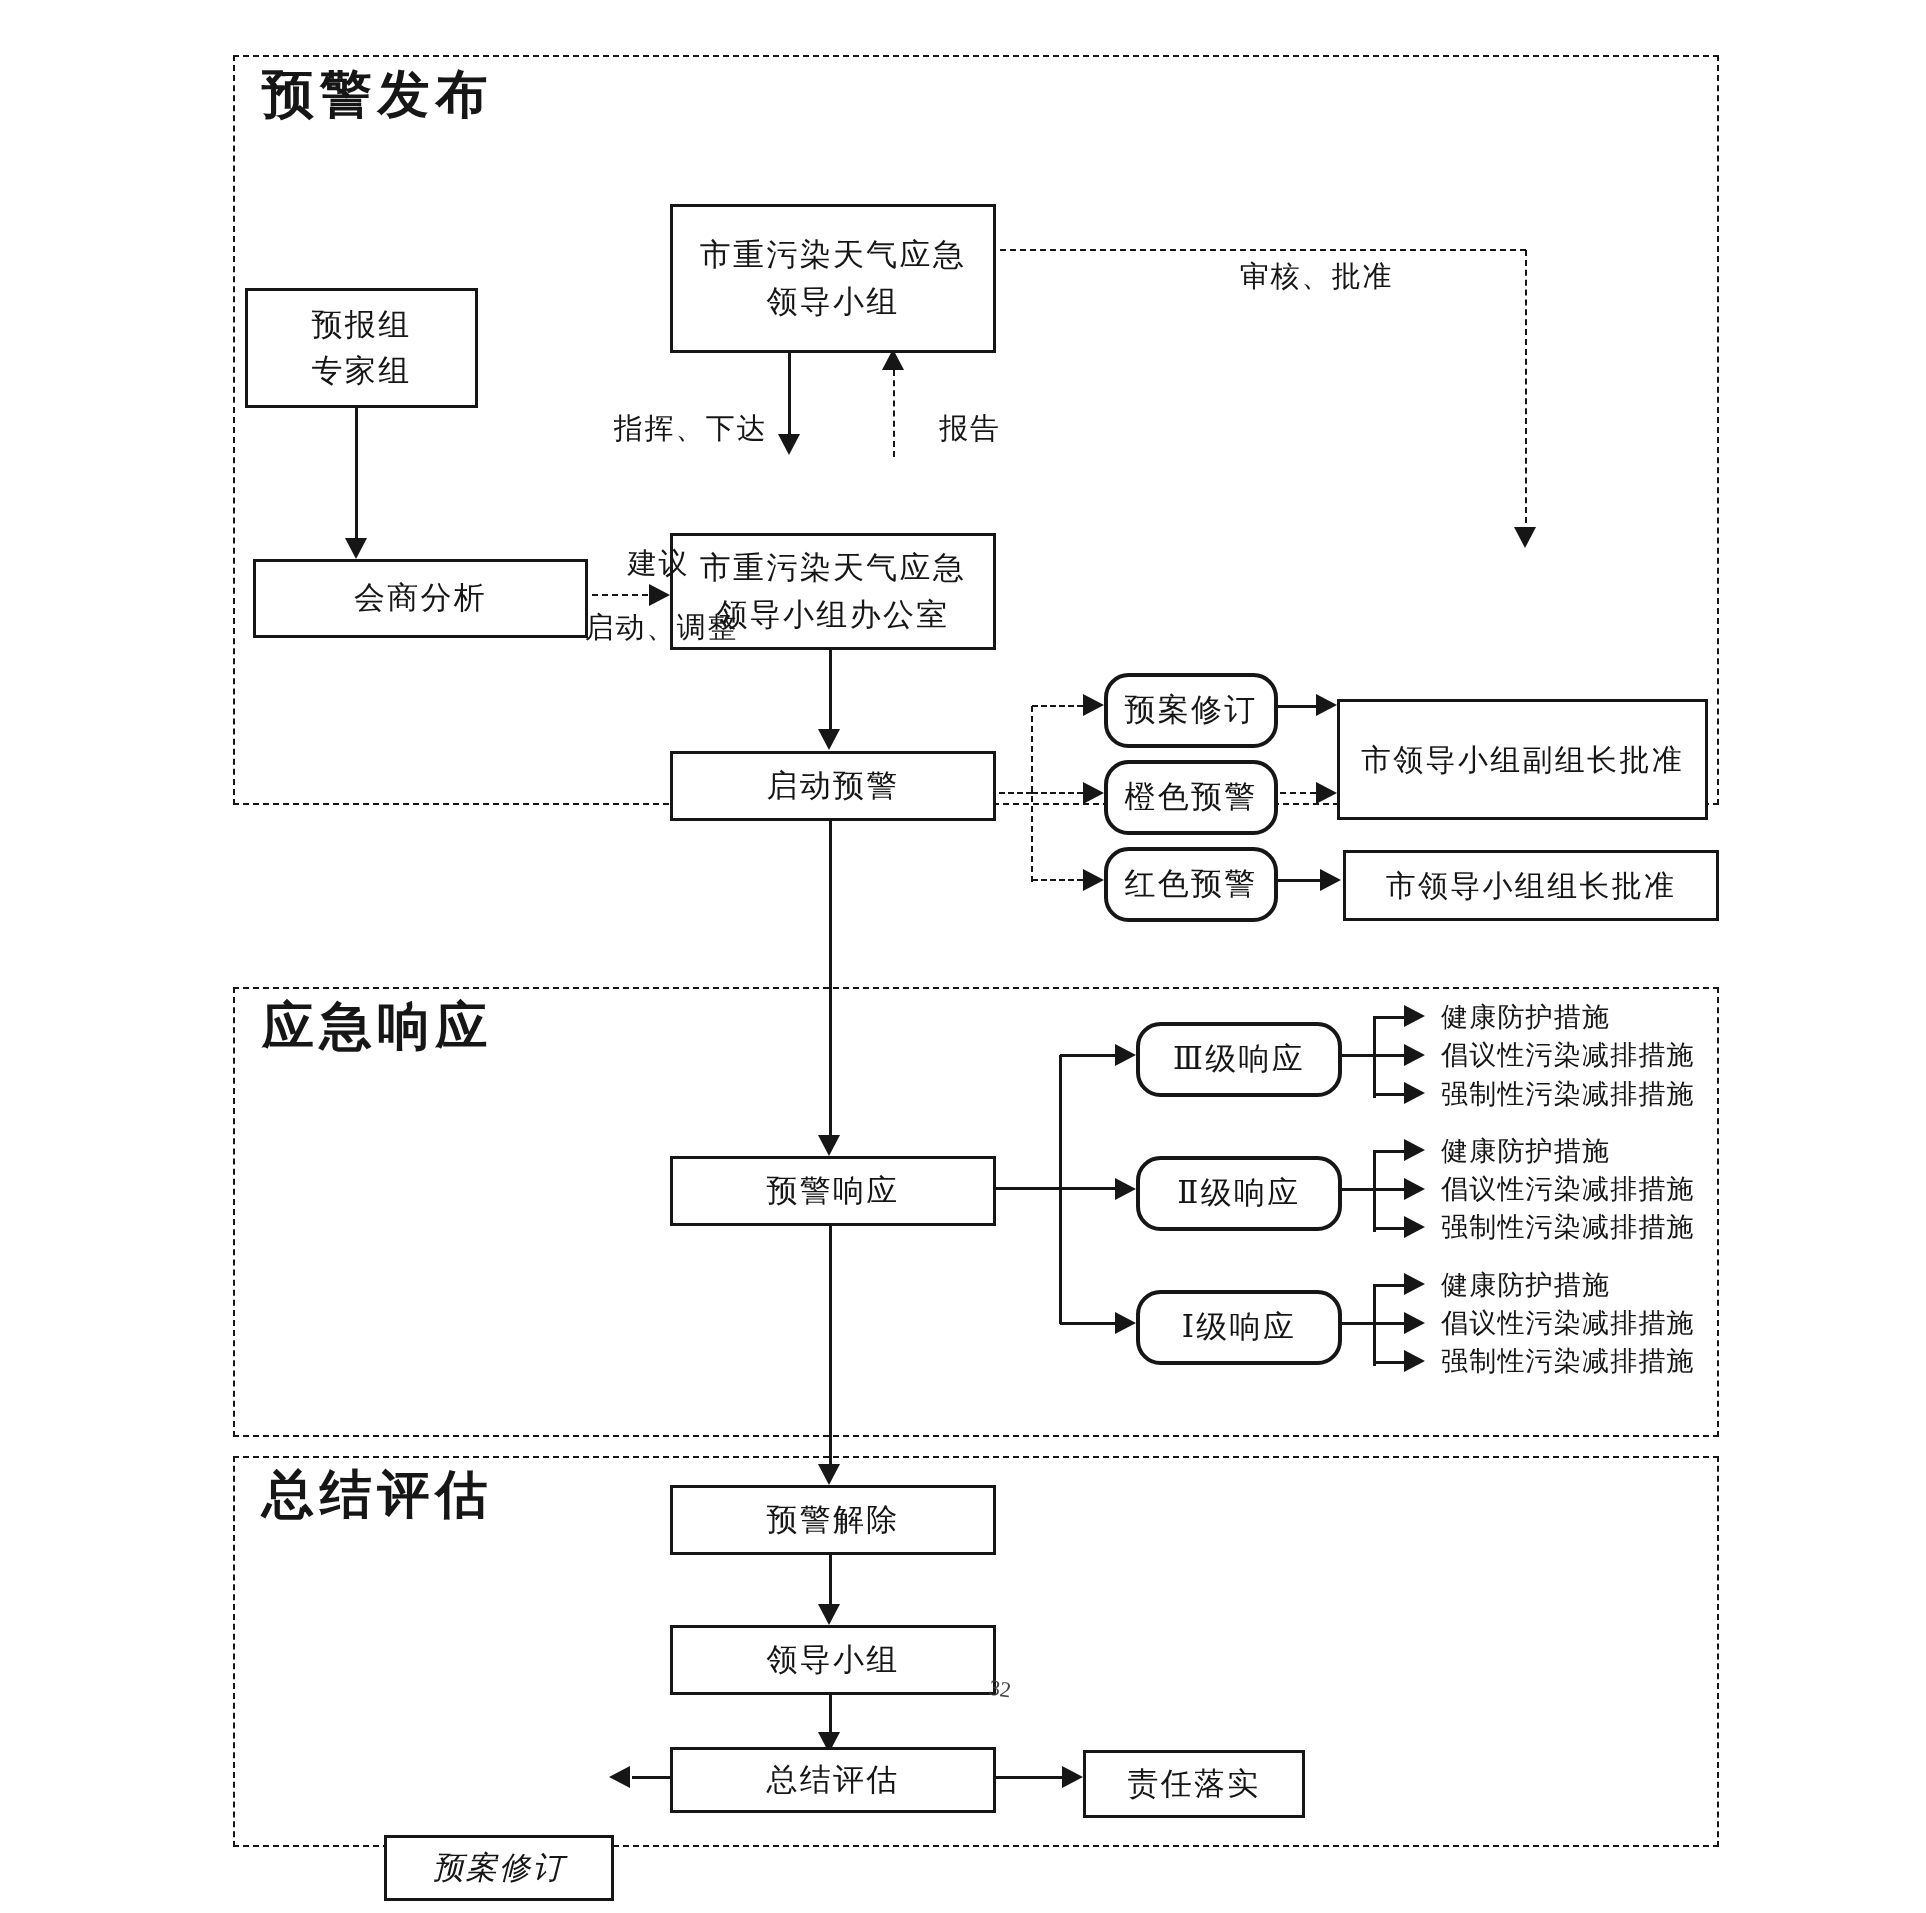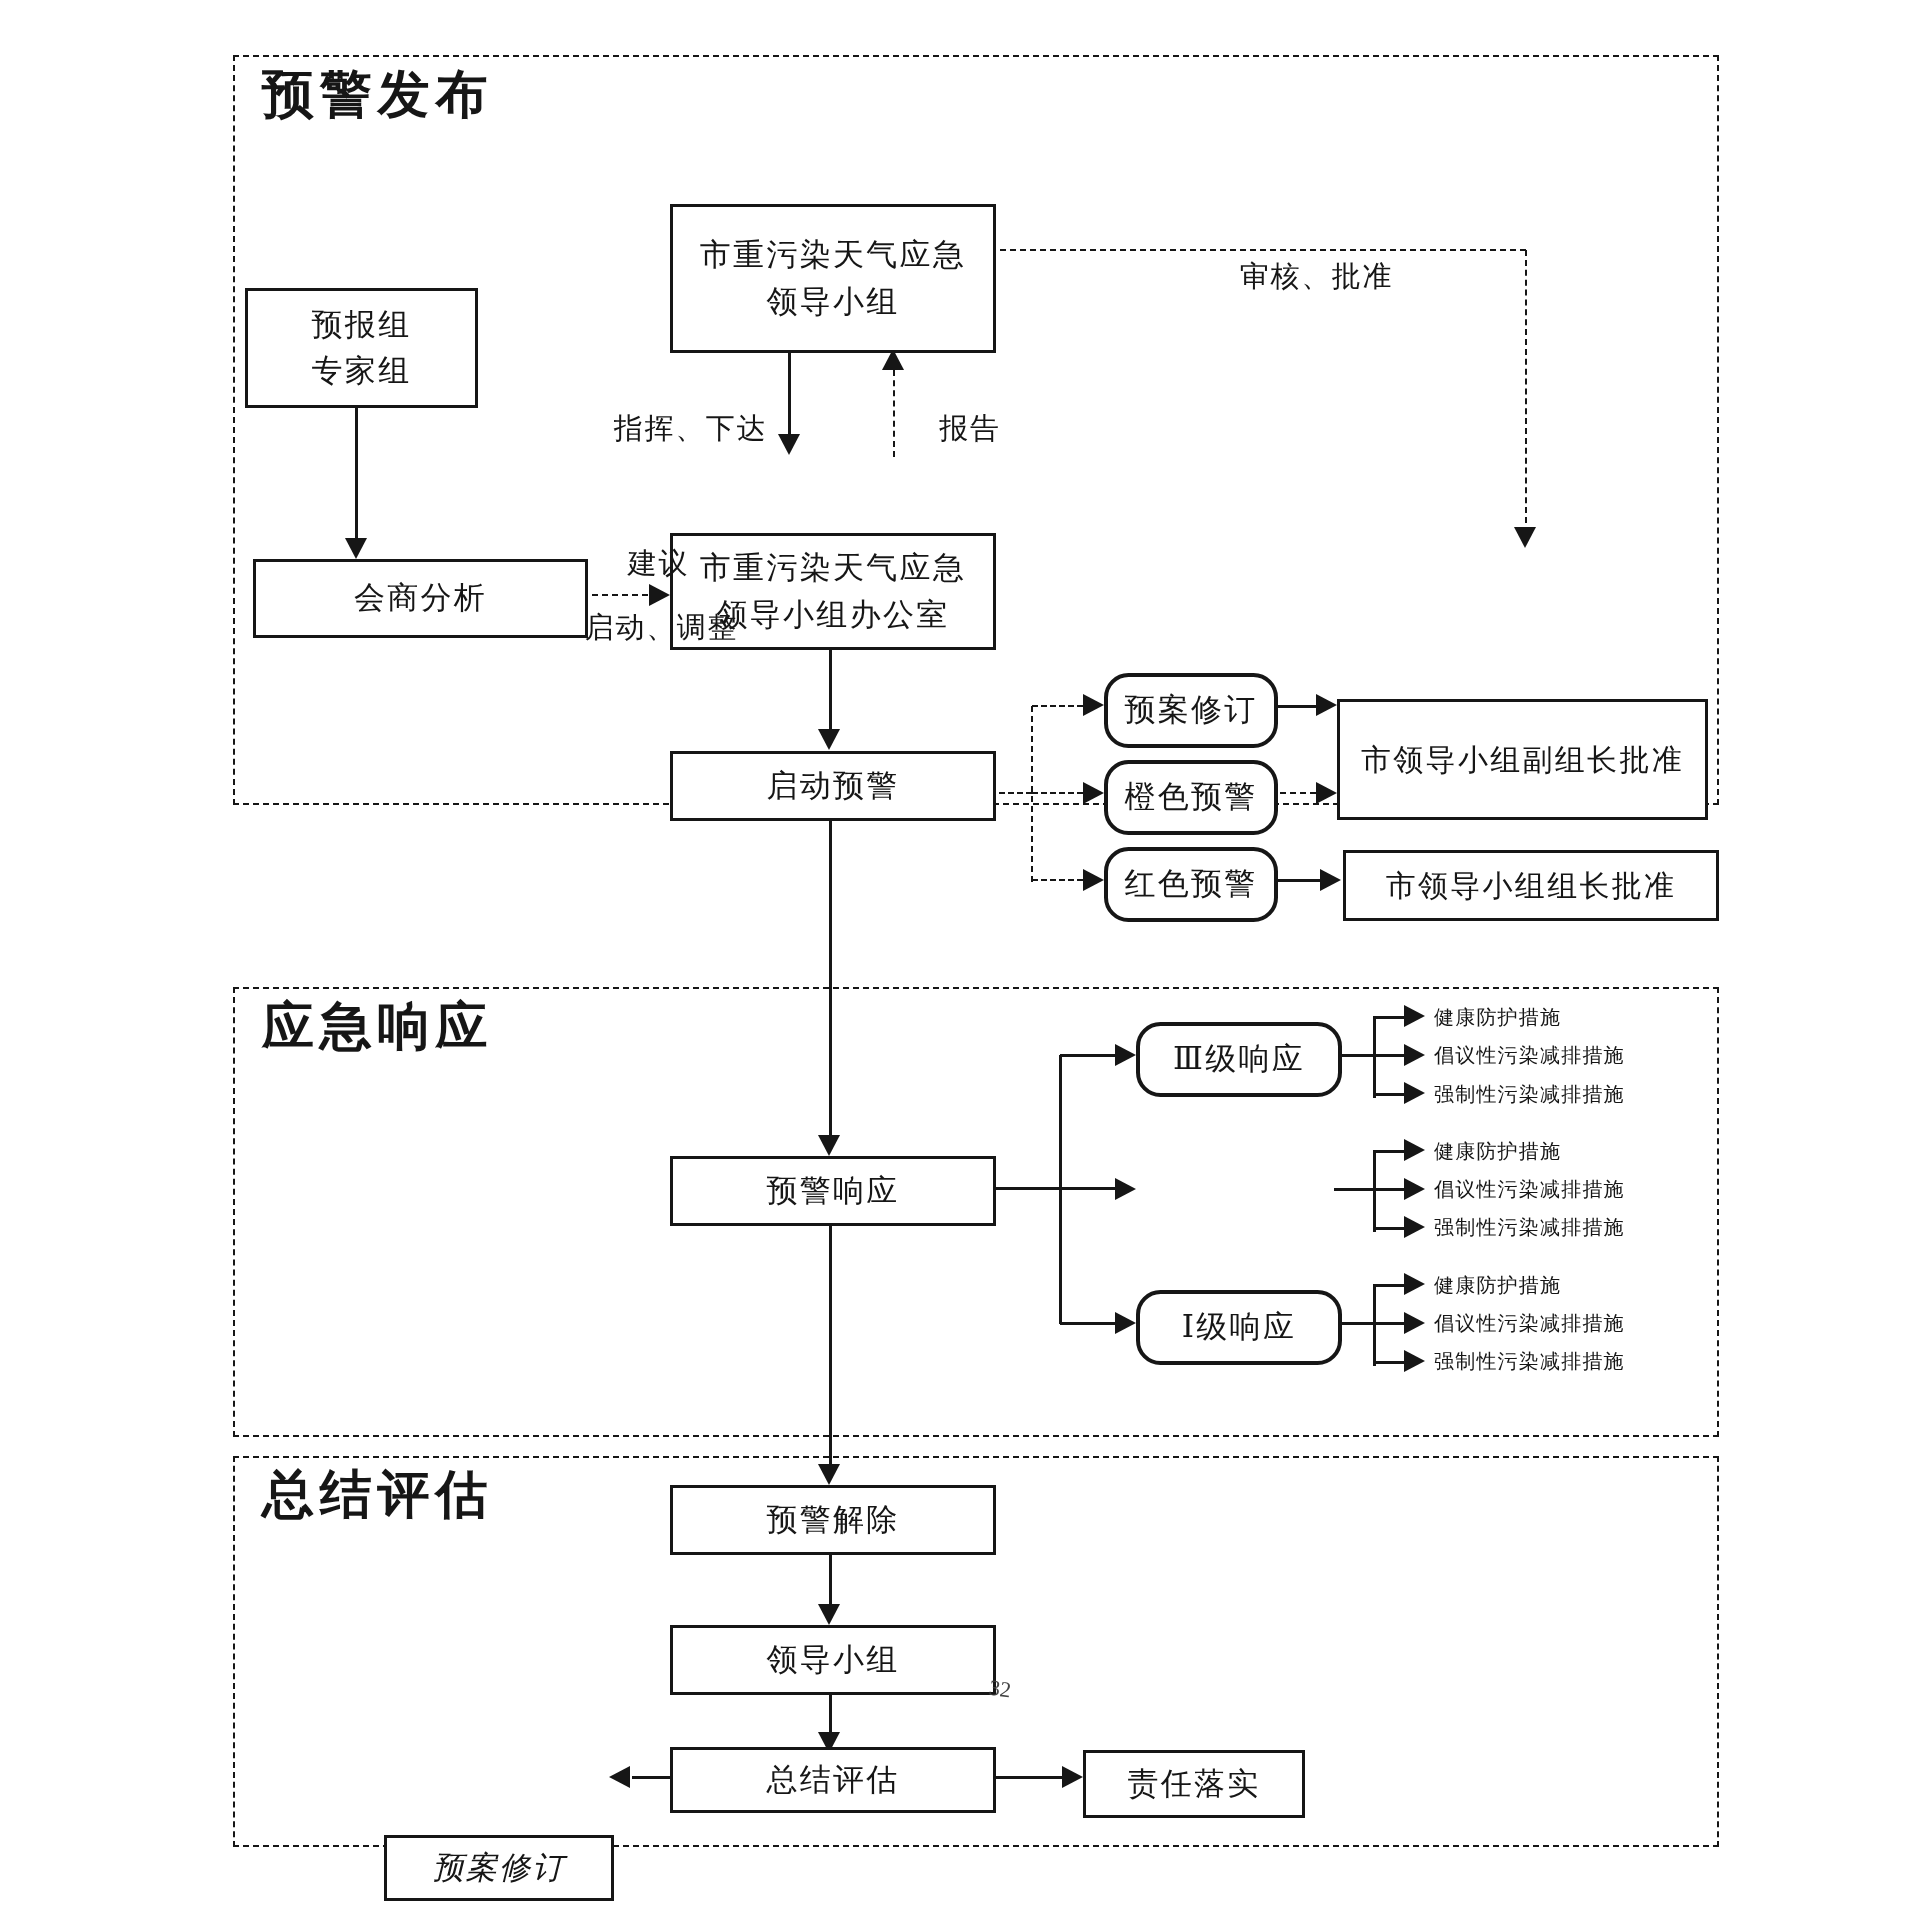--- a/index.html
+++ b/index.html
@@ -21,21 +21,21 @@
   .hd{position:absolute;z-index:2;height:0;border-top:2.9px dashed var(--ink);}
   .vd{position:absolute;z-index:2;width:0;border-left:2.9px dashed var(--ink);}
 
   .ah{position:absolute;z-index:3;width:0;height:0;}
   .ah-r{border-top:11.6px solid transparent;border-bottom:11.6px solid transparent;border-left:21px solid var(--ink);}
   .ah-l{border-top:11.6px solid transparent;border-bottom:11.6px solid transparent;border-right:21px solid var(--ink);}
   .ah-d{border-left:11.6px solid transparent;border-right:11.6px solid transparent;border-top:21px solid var(--ink);}
   .ah-u{border-left:11.6px solid transparent;border-right:11.6px solid transparent;border-bottom:21px solid var(--ink);}
 
   .lbl{position:absolute;z-index:5;font-size:29px;line-height:1.2;letter-spacing:1.7px;text-align:center;}
-  .measure{position:absolute;z-index:5;font-size:20px;line-height:33px;letter-spacing:1.2px;white-space:nowrap;}
+  .measure{position:absolute;z-index:5;font-size:27px;line-height:33px;letter-spacing:1.2px;white-space:nowrap;margin-left:7px;}
   .artifact{position:absolute;z-index:5;font-size:22px;color:#444;transform:rotate(8deg);}
 </style>
 </head>
 <body>
 
 <div id="canvas">
 
   <div class="sect" style="left:233px;top:55px;width:1482px;height:746px;"></div>
   <div class="sect" style="left:233px;top:987px;width:1482px;height:446px;"></div>
   <div class="sect" style="left:233px;top:1456px;width:1482px;height:387px;"></div>
@@ -188,20 +188,23 @@
     <span>市领导小组组长批准</span>
   </div>
 
   <div class="node" style="left:670px;top:1156px;width:320px;height:64px;">
     <span>预警响应</span>
   </div>
 
   <div class="node rnode" style="left:1136px;top:1022px;width:198px;height:67px;">
     <span>Ⅲ级响应</span>
   </div>
+  <div class="node rnode" style="left:1136px;top:1156px;width:198px;height:67px;">
+    <span>Ⅱ级响应</span>
+  </div>
   <div class="node rnode" style="left:1136px;top:1290px;width:198px;height:67px;">
     <span>Ⅰ级响应</span>
   </div>
 
   <div class="node" style="left:670px;top:1485px;width:320px;height:64px;">
     <span>预警解除</span>
   </div>
   <div class="node" style="left:670px;top:1625px;width:320px;height:64px;">
     <span>领导小组</span>
   </div>

